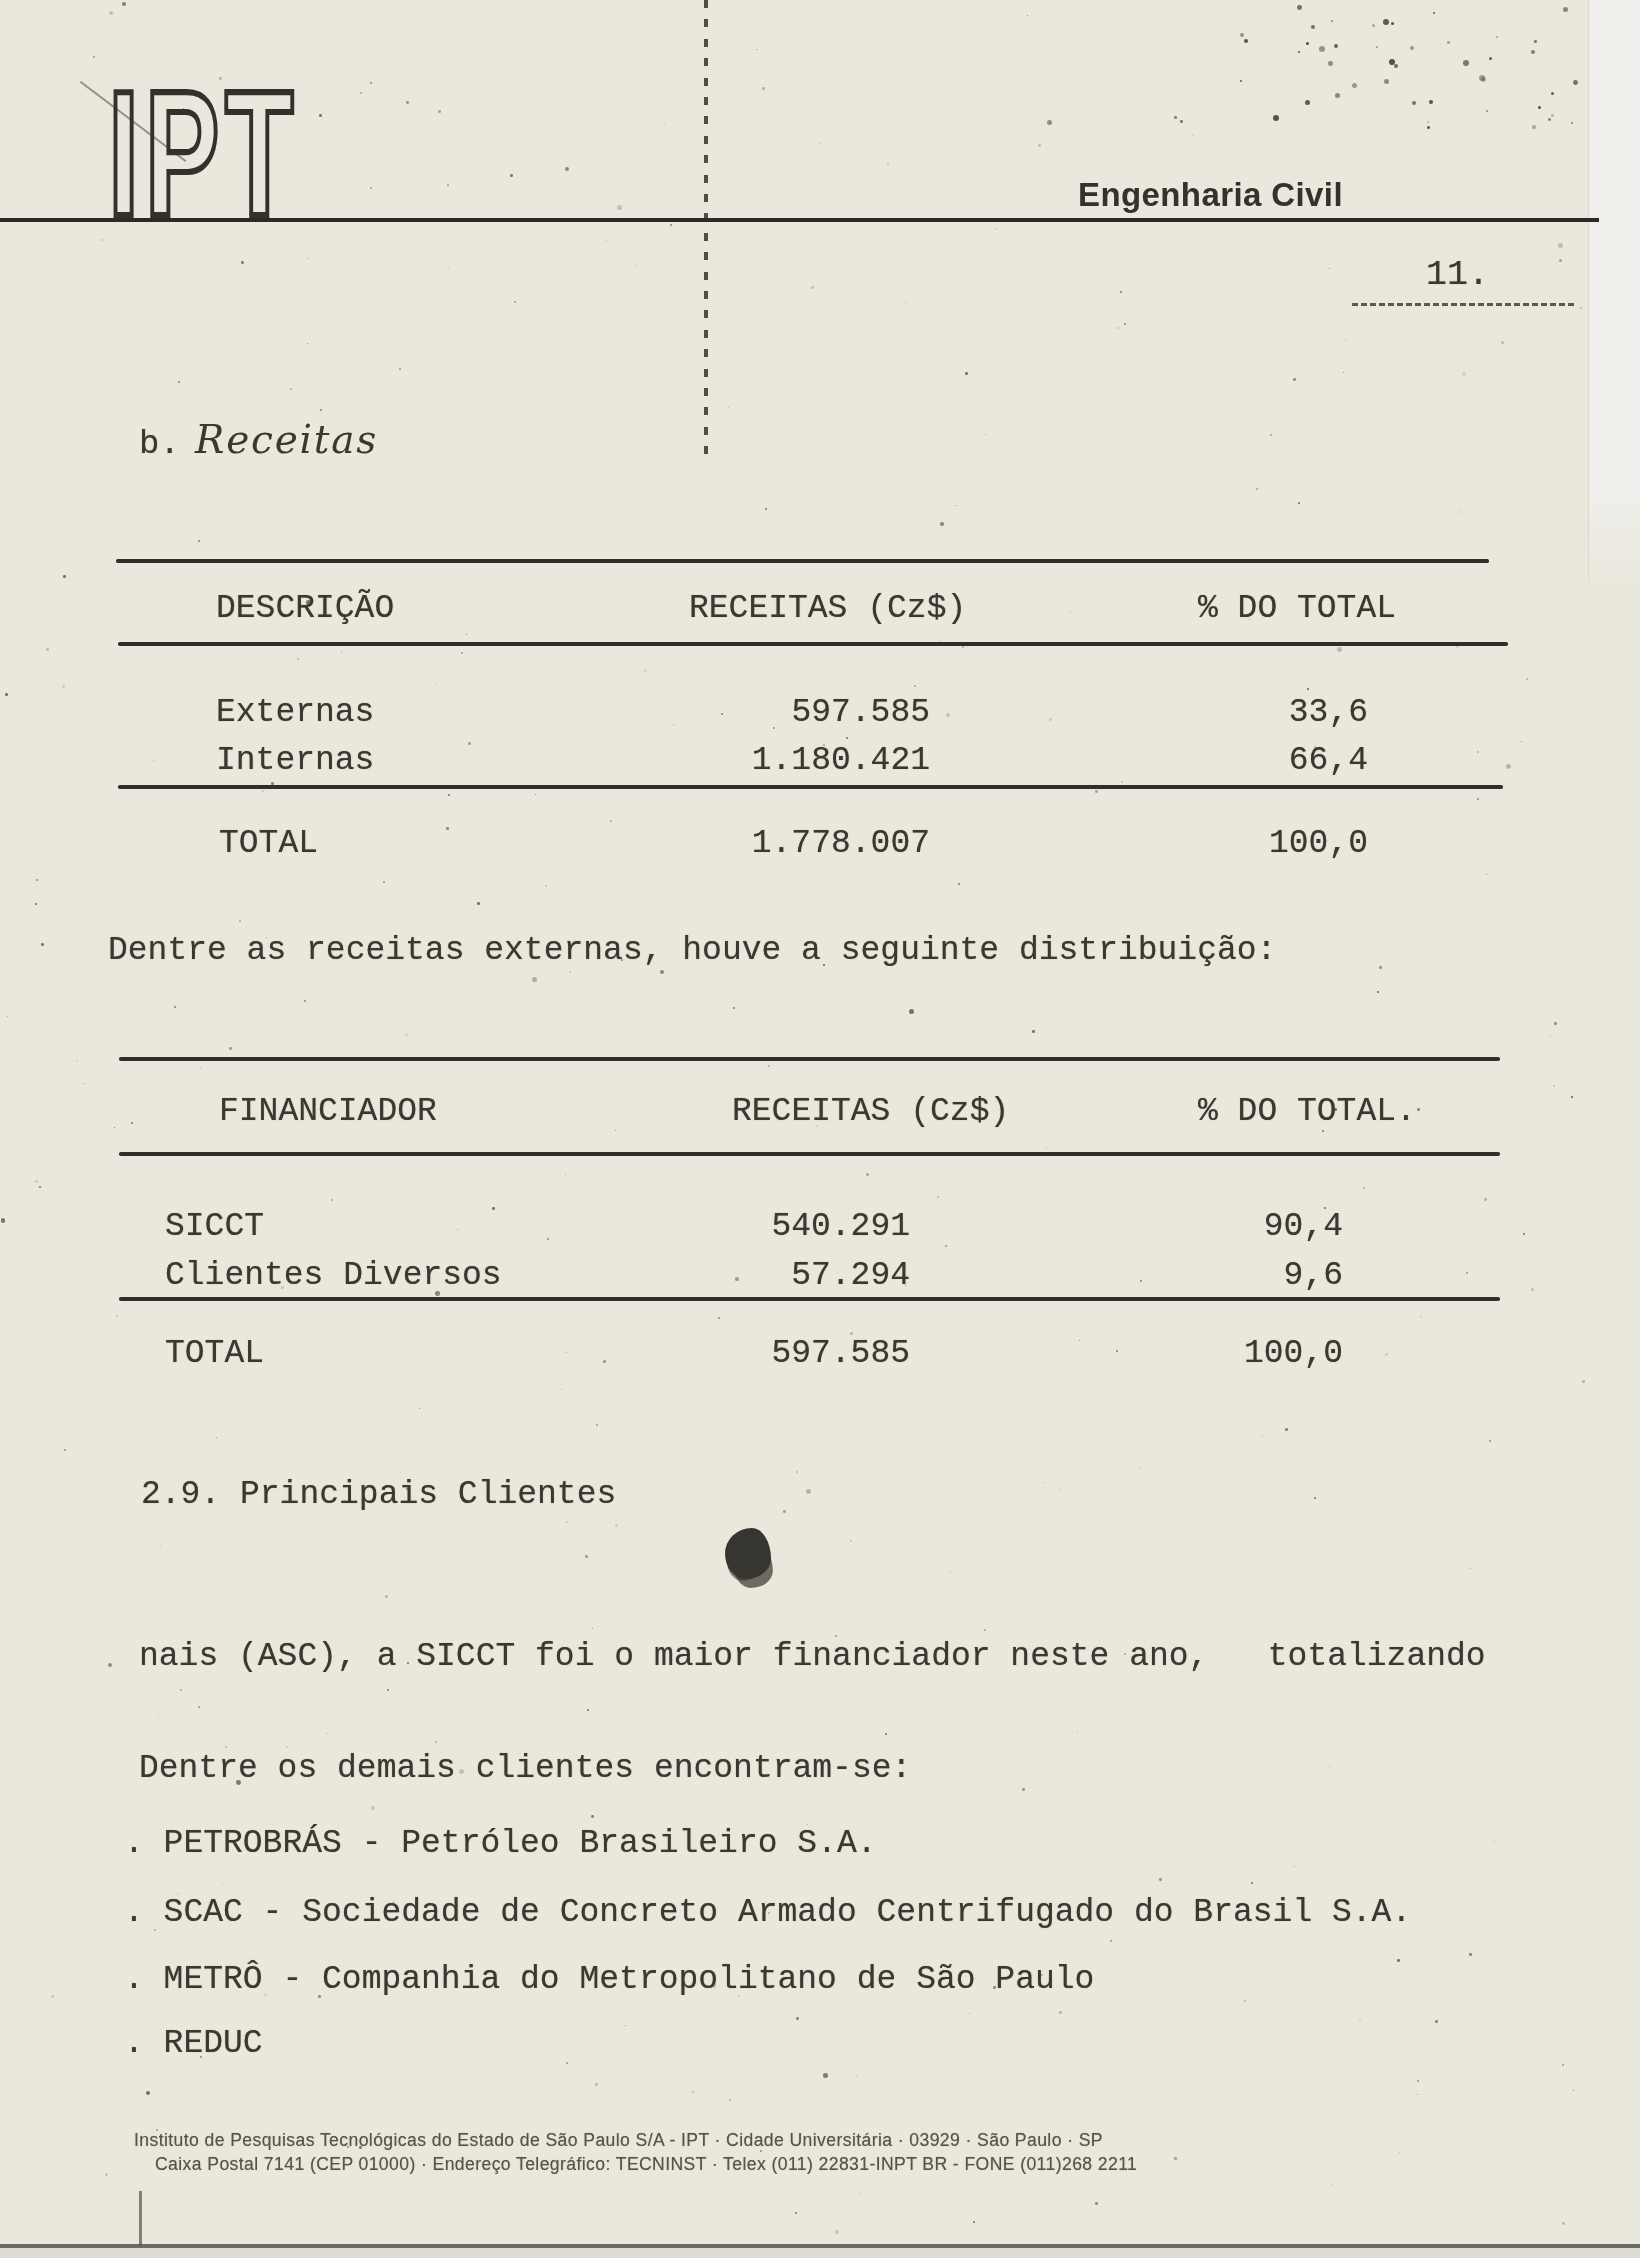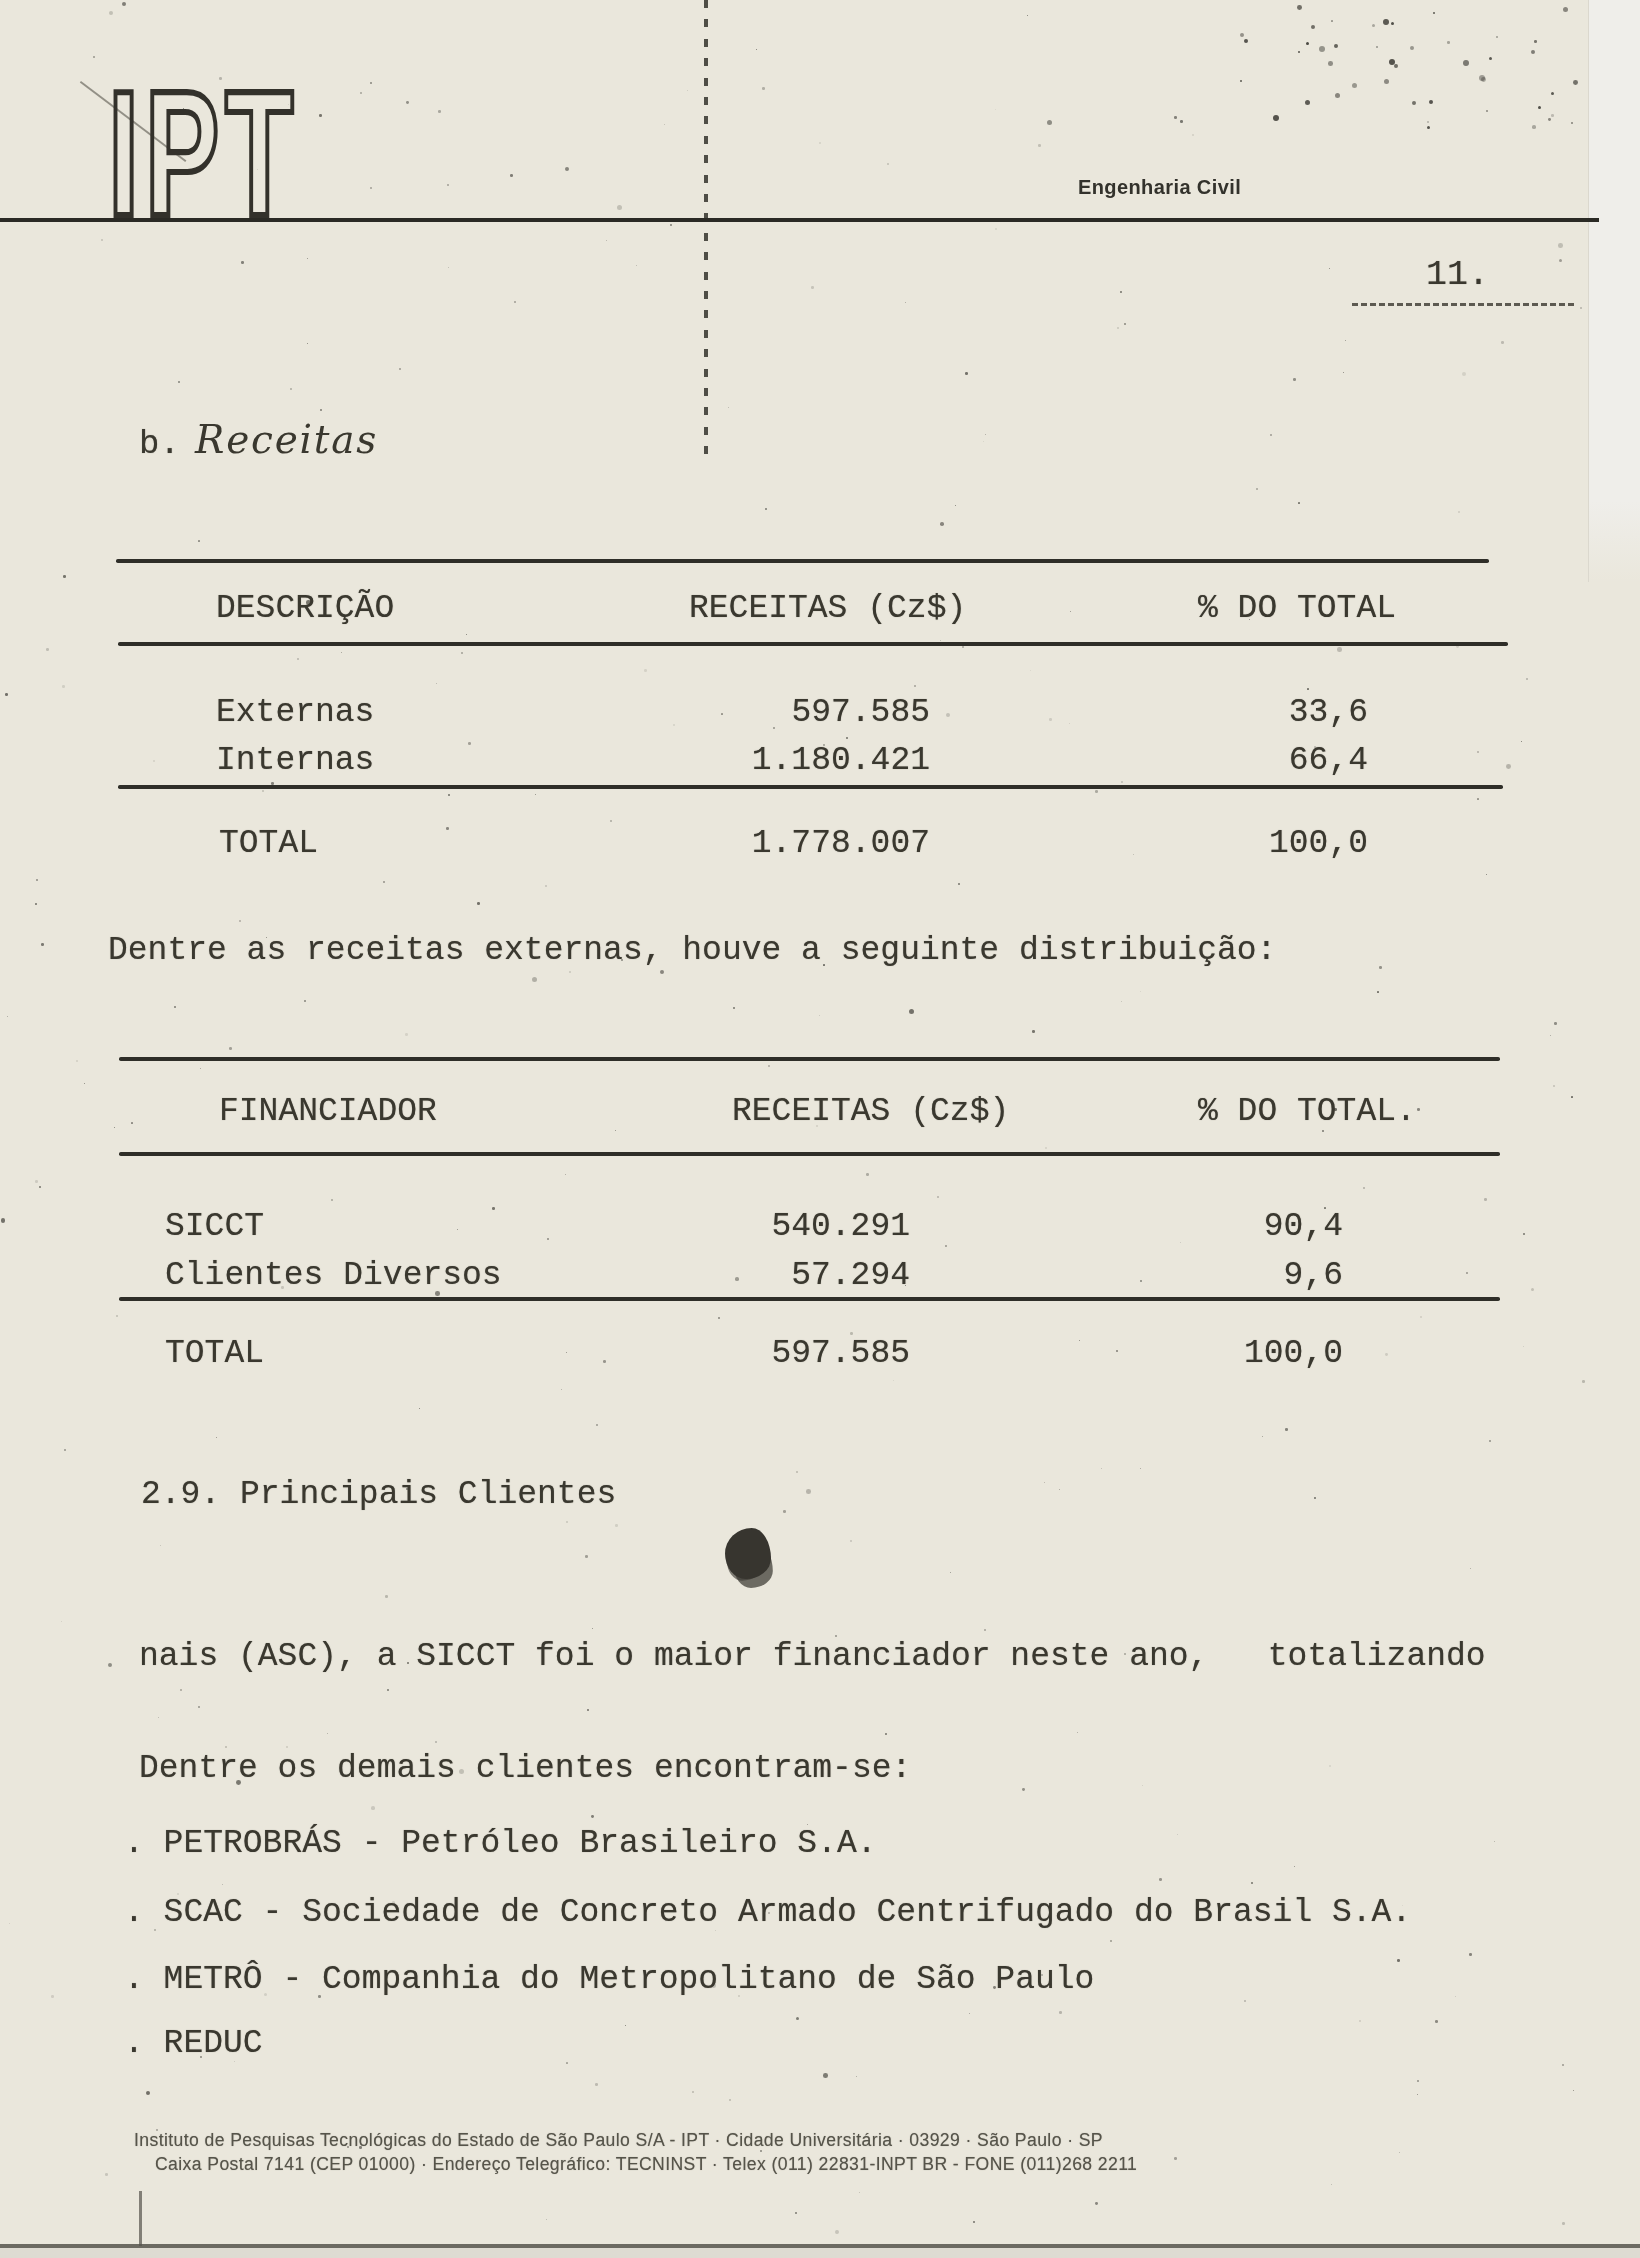--- a/index.html
+++ b/index.html
@@ -22,21 +22,21 @@
     font-size:178px;line-height:1;letter-spacing:8.8px;
     transform:scaleX(0.63);transform-origin:left top;
     color:#33312b;
   }
   @supports (-webkit-text-stroke: 1px black){
     .logo{color:transparent;-webkit-text-stroke:6.2px #33312b;}
   }
   .dept{
     position:absolute;left:1078px;top:176px;
     font-family:"Liberation Sans",sans-serif;font-weight:700;
-    font-size:20px;letter-spacing:0.4px;color:#33322c;white-space:pre;
+    font-size:33px;letter-spacing:0.4px;color:#33322c;white-space:pre;
   }
   .head-rule{position:absolute;left:0;top:218px;width:1599px;height:4.4px;background:#2b2a25;}
   .fold-line{
     position:absolute;left:704px;top:0;width:3.5px;height:454px;opacity:.85;
     background:repeating-linear-gradient(to bottom,#34332c 0 8px,transparent 8px 19.4px);
   }
   .pgnum{position:absolute;left:1426px;top:254px;font-size:35px;}
   .pgnum-dash{
     position:absolute;left:1352px;top:303px;width:222px;height:0;
     border-top:3.5px dashed #3a382f;opacity:.8;

